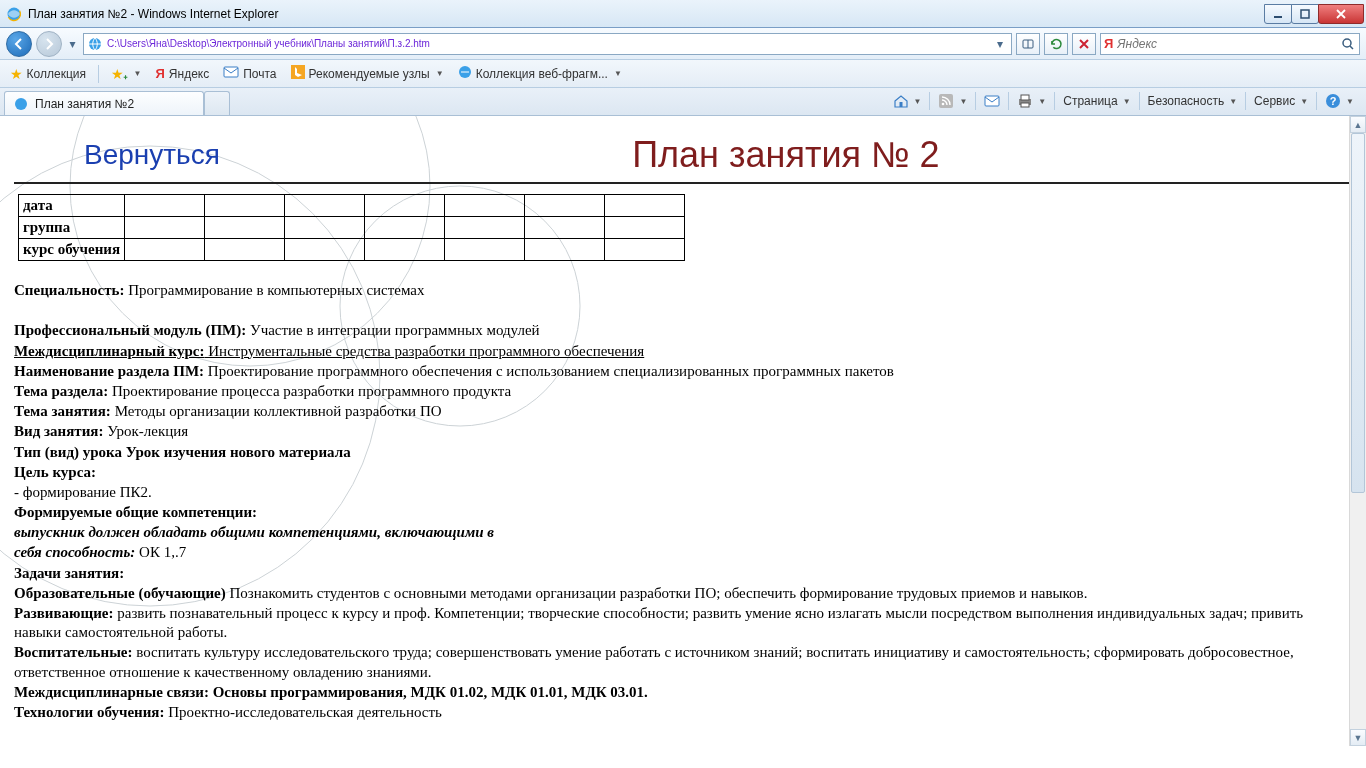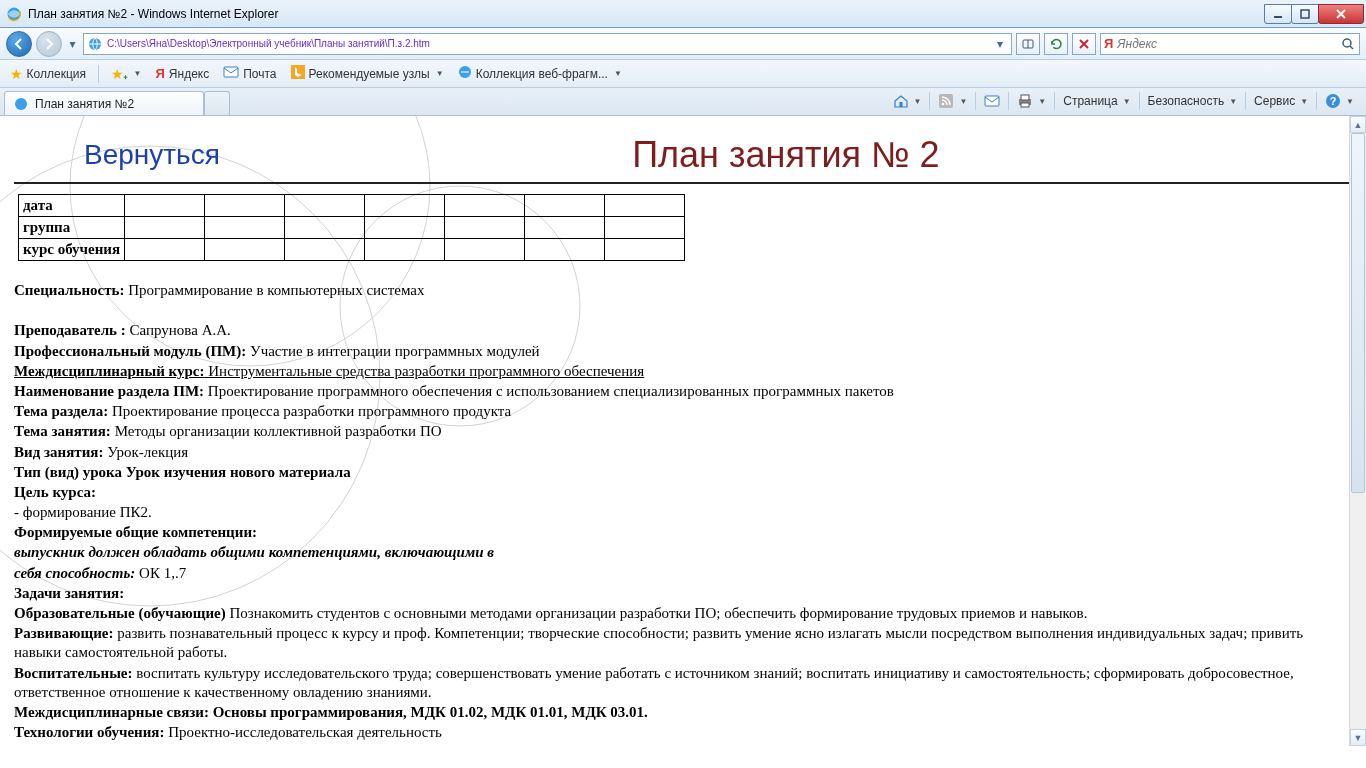--- a/index.html
+++ b/index.html
@@ -303,21 +303,20 @@
             <td></td>
             <td></td>
             <td></td>
           </tr>
     </tbody>
       </table>
 
     <div class="body">
       <p><span class="b">Специальность:</span><span> Программирование в компьютерных системах</span></p>
       <p>&nbsp;</p>
-      <p><span class="b">Преподаватель :</span><span> Сапрунова А.А.</span></p>
       <p><span class="b">Профессиональный модуль (ПМ):</span><span>  Участие в интеграции программных модулей</span></p>
       <p><span class="b" style="text-decoration:underline">Междисциплинарный курс:</span><span style="text-decoration:underline"> Инструментальные средства разработки программного обеспечения</span></p>
       <p><span class="b">Наименование раздела ПМ:</span><span> Проектирование программного обеспечения с использованием специализированных программных пакетов</span></p>
       <p><span class="b">Тема раздела:</span><span> Проектирование процесса разработки программного продукта</span></p>
       <p><span class="b">Тема занятия:</span><span> Методы организации коллективной разработки ПО</span></p>
       <p><span class="b">Вид занятия:</span><span> Урок-лекция</span></p>
       <p><span class="b">Тип (вид) урока</span><span class="b"> Урок изучения нового материала</span></p>
       <p><span class="b">Цель курса:</span></p>
       <p><span>- формирование ПК2.</span></p>
       <p><span class="b">Формируемые общие компетенции:</span></p>

